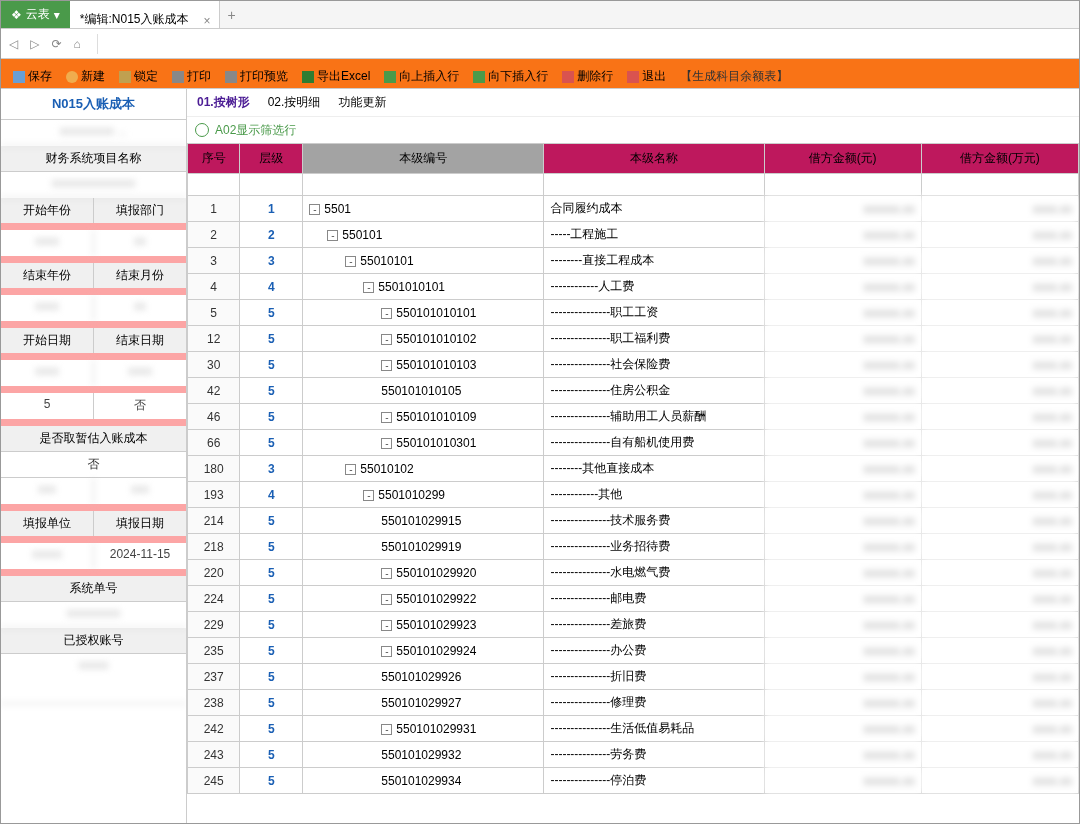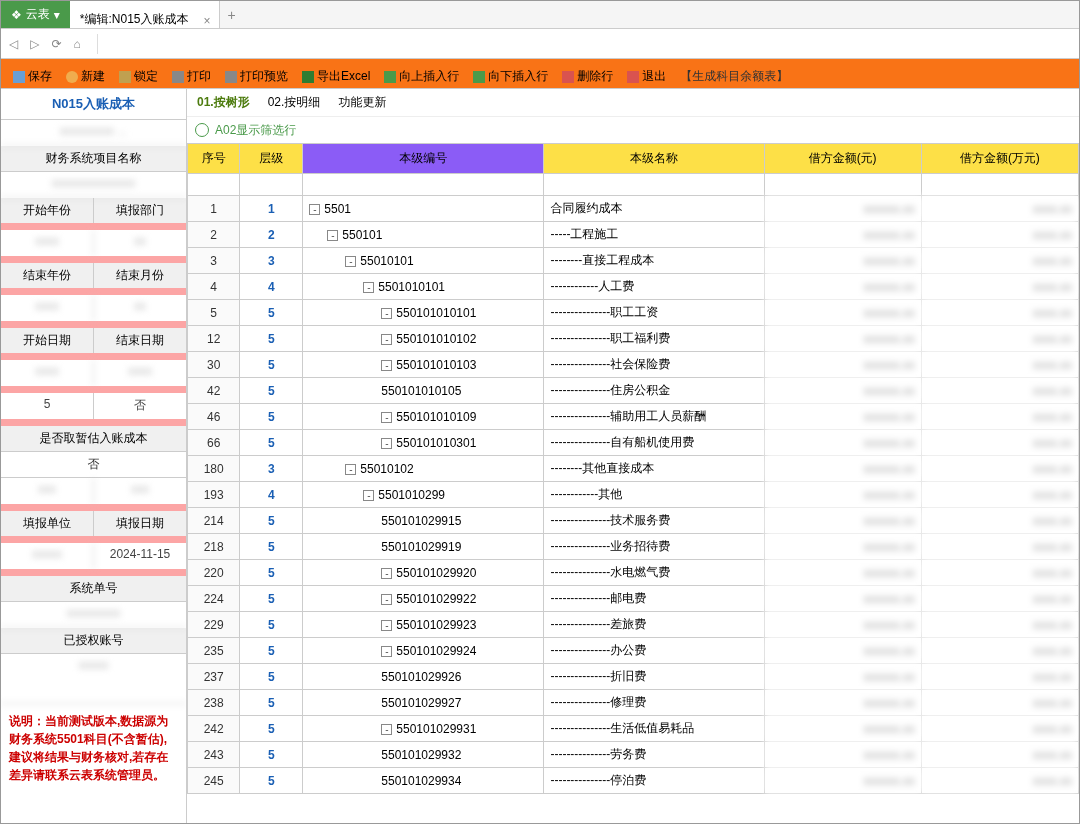--- a/index.html
+++ b/index.html
@@ -25,27 +25,27 @@
 .side-row{display:flex;border-bottom:7px solid #fca5a5}
 .side-cell-hdr{flex:1;background:#f0f0f0;text-align:center;padding:4px 0;border-right:1px solid #ccc}
 .side-cell-hdr:last-child{border-right:none}
 .side-cell-val{flex:1;text-align:center;padding:4px 0;border-right:1px solid #ccc;min-height:26px;color:#444}
 .side-cell-val:last-child{border-right:none}
 .side-note{color:#c00;padding:8px;line-height:1.5;font-weight:bold}
 .blurred{filter:blur(3px);color:#bbb}
 .main{flex:1;display:flex;flex-direction:column;overflow:hidden}
 .subtabs{height:28px;display:flex;align-items:center;padding:0 10px;gap:18px;border-bottom:1px solid #eee}
 .subtab{cursor:pointer}
-.subtab.active{color:#4d7c0f;font-weight:bold}
+.subtab.active{color:#4c1d95;font-weight:bold}
 .sub-toolbar{height:26px;display:flex;align-items:center;padding:0 8px;gap:6px;color:#4a9a4a}
 .sub-icon{width:14px;height:14px;border:1.5px solid #4a9a4a;border-radius:50%;display:inline-block;position:relative}
 .grid-wrap{flex:1;overflow:auto;position:relative}
 table{border-collapse:collapse;width:100%}
-th{background:#fde047;border:1px solid #ccc;padding:6px 4px;font-weight:normal;position:sticky;top:0}
-th.hl{background:#8b5cf6}
+th{background:#be185d;border:1px solid #ccc;padding:6px 4px;font-weight:normal;position:sticky;top:0}
+th.hl{background:#a3a3a3}
 .filter-row td{border:1px solid #ccc;background:#fff;height:22px}
 td{border:1px solid #ccc;padding:4px 6px;background:#fff}
 td.rownum{text-align:center;color:#333;background:#fafafa}
 td.level{text-align:center;color:#1a5fb4;font-weight:bold}
 td.code{white-space:nowrap}
 td.amt{text-align:right;filter:blur(3px);color:#aaa}
 .tree-toggle{display:inline-block;width:11px;height:11px;border:1px solid #888;text-align:center;line-height:9px;font-size:10px;margin-right:4px;color:#555;cursor:pointer}
 .indent{display:inline-block}
 </style>
 </head>
@@ -176,21 +176,20 @@
         <div class="side-cell-val blurred">xxxxx</div>
         <div class="side-cell-val">2024-11-15</div>
       </div>
 
       <div class="side-section-hdr">系统单号</div>
       <div class="side-value blurred">xxxxxxxxx</div>
 
       <div class="side-section-hdr">已授权账号</div>
       <div class="side-value blurred" style="min-height:50px">xxxxx</div>
 
-      <div class="side-note">说明：当前测试版本,数据源为财务系统5501科目(不含暂估),建议将结果与财务核对,若存在差异请联系云表系统管理员。</div>
     </div>
 
     <div class="main">
       <div class="subtabs">
         <span class="subtab active">01.按树形</span>
         <span class="subtab">02.按明细</span>
         <span class="subtab">功能更新</span>
       </div>
       <div class="sub-toolbar">
         <span class="sub-icon"></span>

